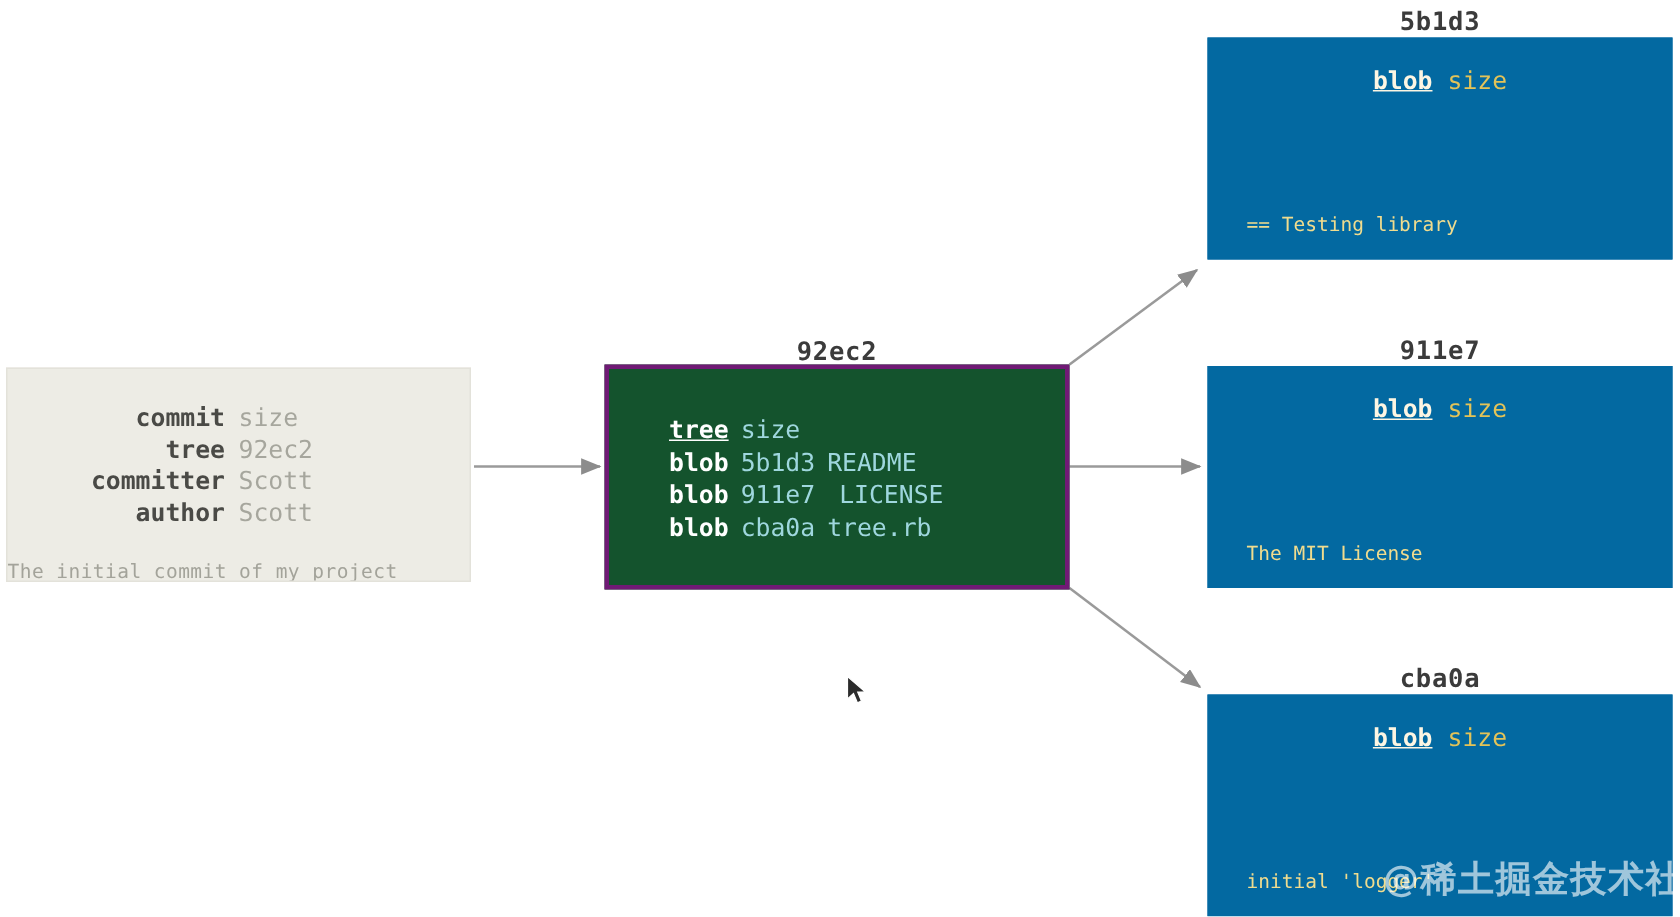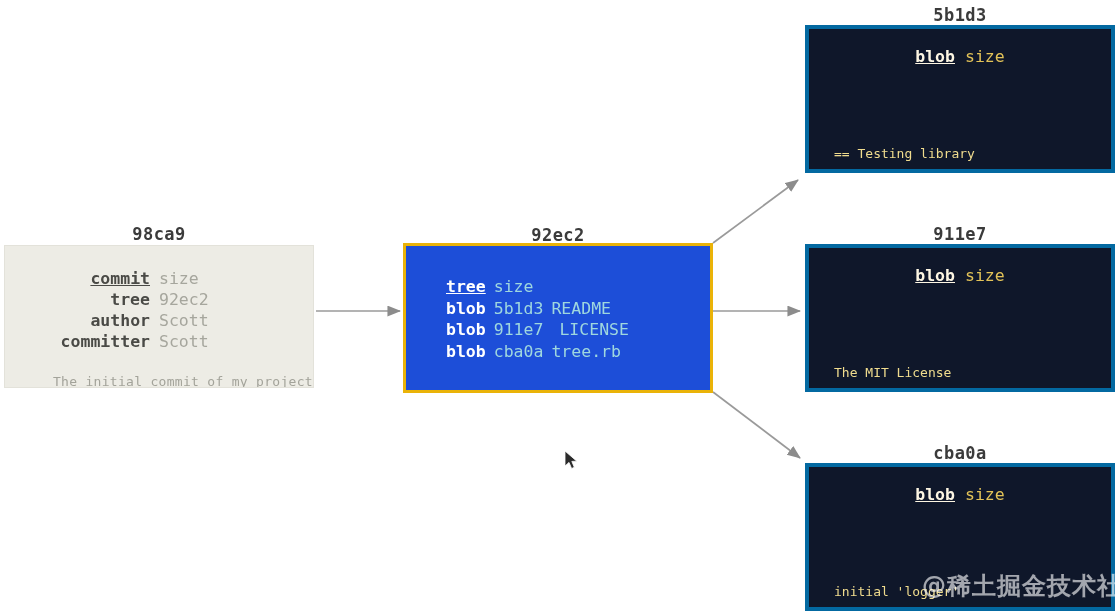--- a/index.html
+++ b/index.html
@@ -50,39 +50,38 @@
     padding: 0;
   }
   .commit-key {
     text-align: right;
     color: #4a4a46;
     font-weight: bold;
     padding-right: 9px !important;
     width: 50%;
   }
   .commit-key.underlined {
-    text-decoration: underline;
   }
   .commit-val {
     text-align: left;
     color: #a6a69d;
   }
   .commit-msg {
     margin-top: 22px;
-    text-align: right;
+    text-align: left;
     font-family: "DejaVu Sans Mono", "Liberation Mono", monospace;
     font-size: 13px;
     color: #a3a39a;
     letter-spacing: 0.3px;
   }
 
   
   .tree-box {
-    background: #1d4ed8;
-    border: 3px solid #eab308;
+    background: #14532d;
+    border: 3px solid #701a75;
   }
   .tree-rows {
     margin-top: 30px;
     margin-left: 40px;
   }
   .tree-row {
     font-family: "DejaVu Sans Mono", "Liberation Mono", monospace;
     font-size: 16.5px;
     line-height: 21.5px;
     white-space: pre;
@@ -91,22 +90,22 @@
     color: #ffffff;
     font-weight: bold;
   }
   .tree-type.underlined { text-decoration: underline; }
   .tree-dim {
     color: #9fd7de;
   }
 
   
   .blob-box {
-    background: #0f172a;
-    border: 4px solid #0369a1;
+    background: #0369a1;
+    border: 1px solid #0369a1;
   }
   .blob-head {
     margin-top: 18px;
     text-align: center;
     font-family: "DejaVu Sans Mono", "Liberation Mono", monospace;
     font-size: 16.5px;
     white-space: pre;
   }
   .blob-word {
     color: #fdf6e3;
@@ -166,38 +165,37 @@
       <marker id="ah" markerWidth="9" markerHeight="9" refX="7.4" refY="3.2" orient="auto" markerUnits="strokeWidth">
         <path d="M0,0 L8,3.2 L0,6.4 z" fill="#8c8c8c"></path>
       </marker>
     </defs>
     <line x1="316" y1="311" x2="400" y2="311" stroke="#9a9a9a" stroke-width="1.7" marker-end="url(#ah)"></line>
     <line x1="713" y1="243" x2="798" y2="180" stroke="#9a9a9a" stroke-width="1.7" marker-end="url(#ah)"></line>
     <line x1="713" y1="311" x2="800" y2="311" stroke="#9a9a9a" stroke-width="1.7" marker-end="url(#ah)"></line>
     <line x1="713" y1="392" x2="800" y2="458" stroke="#9a9a9a" stroke-width="1.7" marker-end="url(#ah)"></line>
   </svg>
 
-  <div class="node-label" style="left:4px; top:224px; width:310px;">98ca9</div>
   <div class="box commit-box" style="left:4px; top:245px; width:310px; height:143px;">
     <table class="commit-table">
       <tbody>
           <tr>
         <td class="commit-key underlined">commit</td>
         <td class="commit-val">size</td>
       </tr>
       <tr>
         <td class="commit-key">tree</td>
         <td class="commit-val">92ec2</td>
       </tr>
       <tr>
+        <td class="commit-key">committer</td>
+        <td class="commit-val">Scott</td>
+      </tr>
+      <tr>
         <td class="commit-key">author</td>
-        <td class="commit-val">Scott</td>
-      </tr>
-      <tr>
-        <td class="commit-key">committer</td>
         <td class="commit-val">Scott</td>
       </tr>
     </tbody>
       </table>
     <div class="commit-msg">The initial commit of my project</div>
   </div>
 
   <div class="node-label" style="left:403px; top:225px; width:310px;">92ec2</div>
   <div class="box tree-box" style="left:403px; top:243px; width:310px; height:150px;">
     <div class="tree-rows">

